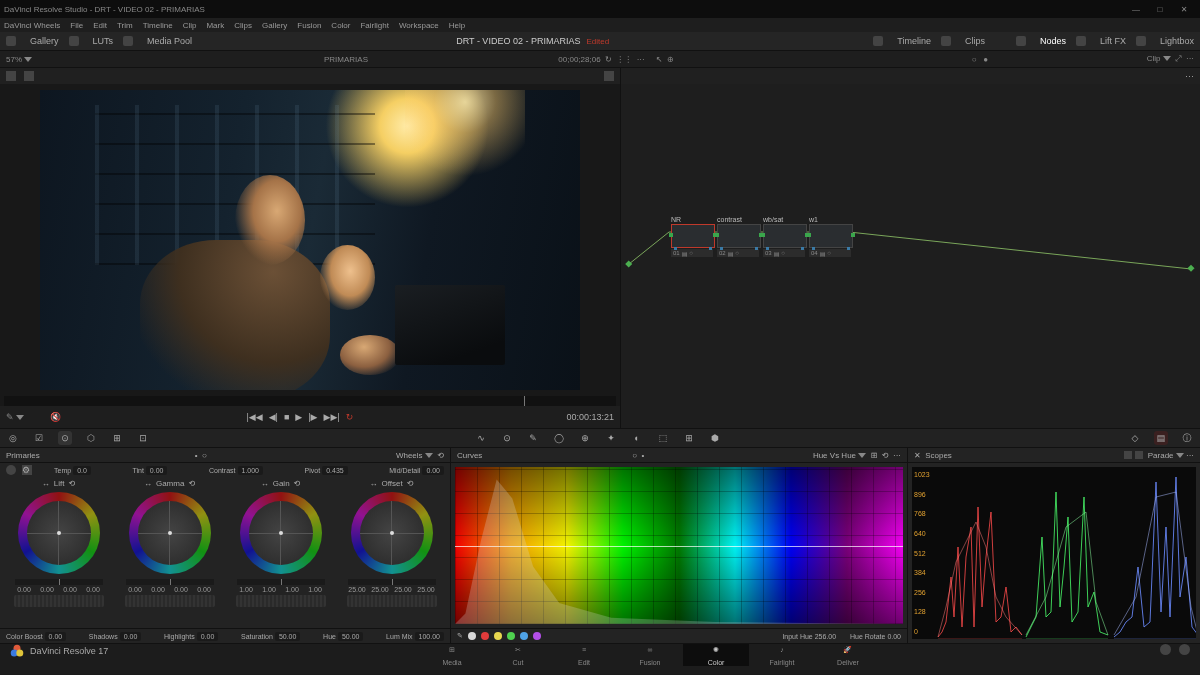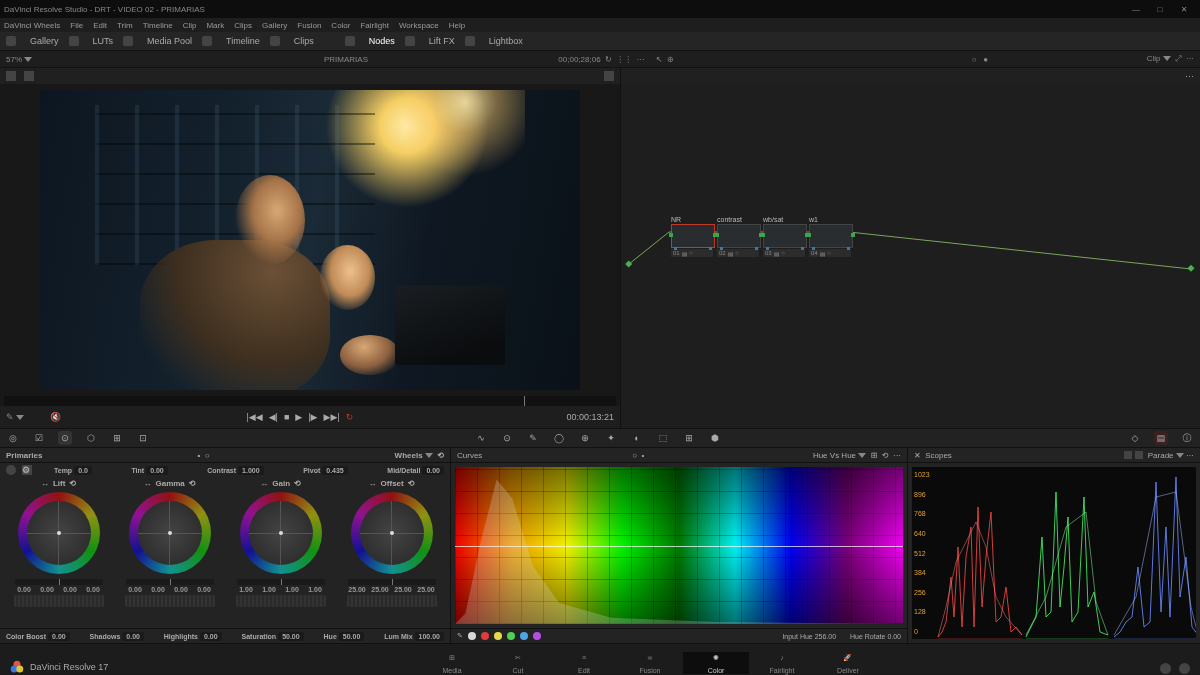--- a/index.html
+++ b/index.html
@@ -46,21 +46,21 @@
 .node .thumb .in{left:-3px;}
 .node .thumb .out{right:-3px;}
 .node .thumb .key{position:absolute;width:3px;height:3px;background:#3a7aa6;bottom:-3px;}
 .node .thumb .keyL{left:2px;}
 .node .thumb .keyR{right:2px;}
 .node .bar{height:8px;background:#2c2c2c;margin-top:1px;display:flex;align-items:center;font-size:6px;color:#888;padding:0 2px;gap:2px;}
 .mid{height:18px;background:#222;display:flex;align-items:center;padding:0 6px;gap:12px;border-top:1px solid #111;border-bottom:1px solid #111;}
 .mid .micon{width:14px;height:14px;border-radius:3px;display:flex;align-items:center;justify-content:center;}
 .mid .micon.active{background:#333;}
 .lower{display:flex;height:195px;}
-.primaries{width:450px;background:#232323;border-right:1px solid #111;display:flex;flex-direction:column;font-weight:bold;}
+.primaries{width:450px;background:#232323;border-right:1px solid #111;display:flex;flex-direction:column;}
 .primhdr{height:14px;display:flex;align-items:center;padding:0 6px;font-size:8px;border-bottom:1px solid #111;}
 .primhdr .spacer{flex:1;}
 .primrow1{height:14px;display:flex;align-items:center;padding:0 6px;gap:6px;}
 .primrow1 .picon{width:10px;height:10px;background:#444;border-radius:50%;}
 .primrow1 .pval{display:flex;align-items:center;gap:2px;font-size:7px;}
 .primrow1 .pval .num{background:#1a1a1a;padding:1px 4px;border-radius:2px;}
 .wheels{display:flex;flex:1;padding:2px 6px;gap:6px;}
 .wheel{flex:1;display:flex;flex-direction:column;align-items:center;}
 .wheel .wlabel{font-size:8px;color:#aaa;display:flex;align-items:center;gap:4px;}
 .wheel .ring{width:82px;height:82px;border-radius:50%;position:relative;margin:4px 0;display:flex;align-items:center;justify-content:center;}
@@ -87,21 +87,21 @@
 .curvgraph .hist{position:absolute;left:0;bottom:0;width:100%;height:100%;}
 .curvfooter{height:14px;display:flex;align-items:center;padding:0 6px;gap:5px;font-size:7px;border-top:1px solid #111;}
 .curvfooter .cdot{width:8px;height:8px;border-radius:50%;}
 .curvfooter .spacer{flex:1;}
 .scopes{width:292px;background:#232323;display:flex;flex-direction:column;}
 .scopehdr{height:14px;display:flex;align-items:center;padding:0 6px;font-size:8px;border-bottom:1px solid #111;}
 .scopehdr .spacer{flex:1;}
 .scopegraph{flex:1;margin:4px;background:#0a0a0a;position:relative;overflow:hidden;}
 .scopegraph .ticks{position:absolute;left:2px;top:0;bottom:0;width:22px;display:flex;flex-direction:column;justify-content:space-between;font-size:7px;color:#e0a030;padding:4px 0;}
 .scopegraph svg{position:absolute;left:24px;top:0;}
-.bottombar{height:30px;background:#1c1c1c;display:flex;align-items:flex-end;border-top:1px solid #111;}
+.bottombar{height:30px;background:#1c1c1c;display:flex;align-items:flex-start;border-top:1px solid #111;}
 .bottombar .logo{width:150px;padding-left:10px;font-size:9px;color:#aaa;display:flex;align-items:center;gap:6px;}
 .bottombar .pages{flex:1;display:flex;justify-content:center;gap:0;}
 .bottombar .page{width:66px;text-align:center;font-size:7px;color:#888;display:flex;flex-direction:column;align-items:center;gap:1px;padding-top:2px;}
 .bottombar .page.active{background:#0d0d0d;color:#ccc;}
 .bottombar .page .picon{width:12px;height:12px;}
 .bottombar .rb{width:50px;display:flex;justify-content:flex-end;gap:8px;padding-right:10px;}
 .bottombar .rb .ricon{width:11px;height:11px;background:#444;border-radius:50%;}
 .tri{width:0;height:0;border-left:4px solid transparent;border-right:4px solid transparent;border-top:5px solid #888;display:inline-block;}
 </style>
 </head>
@@ -140,20 +140,23 @@
       </div>
       <div class="tbtn">
         <span class="ticon"></span>
         <span>LUTs</span>
       </div>
       <div class="tbtn">
         <span class="ticon"></span>
         <span>Media Pool</span>
       </div>
     </div>
+  <div class="center">
+    <span>DRT - VIDEO 02 - PRIMARIAS</span><span class="edited">Edited</span>
+  </div>
   <div id="tl-right" style="display:flex;gap:10px;">
       <div class="tbtn">
         <span class="ticon"></span>
         <span>Timeline</span>
       </div>
       <div class="tbtn">
         <span class="ticon"></span>
         <span>Clips</span>
       </div>
       <div class="tbtn" style="color: rgb(255, 255, 255); padding-left: 21px;">

